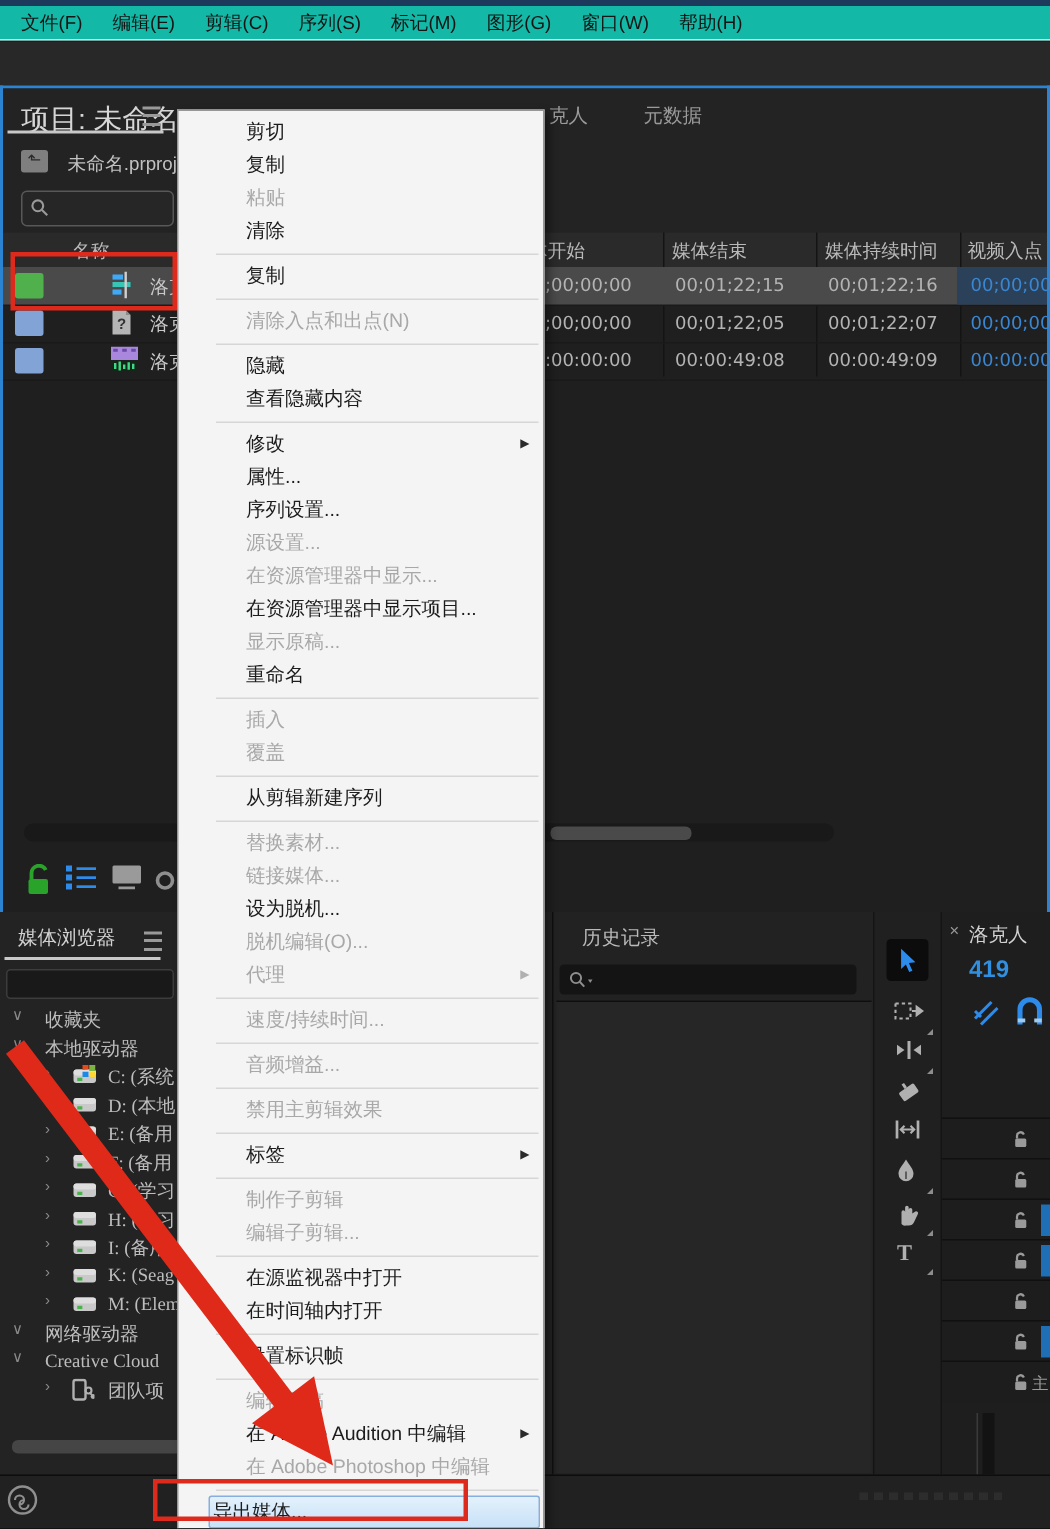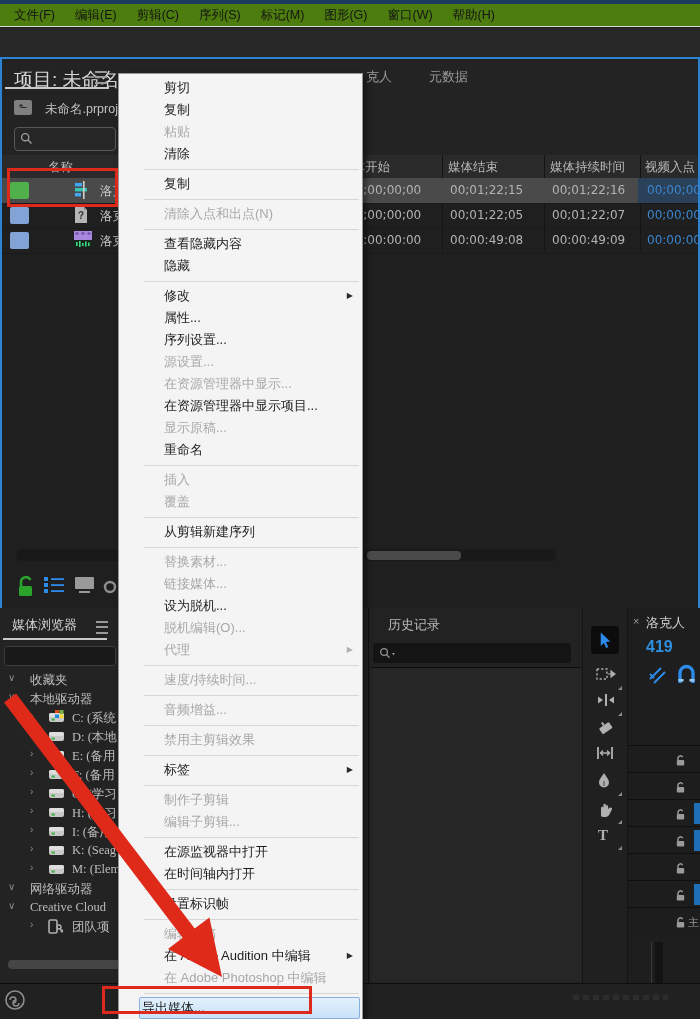--- a/index.html
+++ b/index.html
@@ -1,21 +1,21 @@
 <!DOCTYPE html>
 <html><head>
 <meta charset="utf-8">
 <style>
   html,body{margin:0;padding:0;background:#000;}
   #app{position:relative;width:700px;height:1019px;overflow:hidden;background:#1f1f1f;
        font-family:"Liberation Sans","DejaVu Sans",sans-serif;-webkit-font-smoothing:antialiased;}
   .abs{position:absolute;}
   
   #top-strip{left:0;top:0;width:700px;height:4px;background:#1d3a5c;}
-  #menubar{left:0;top:4px;width:700px;height:23px;background:#4d7c0f;border-bottom:1px solid #d9d9d9;
+  #menubar{left:0;top:4px;width:700px;height:23px;background:#14b8a6;border-bottom:1px solid #d9d9d9;
            display:flex;align-items:center;padding-left:4px;box-sizing:border-box;}
   .mb-item{padding:0 10px;font-size:12.5px;color:#141414;line-height:22px;}
   #workspace-bar{left:0;top:28px;width:700px;height:29px;background:#282828;}
   #drag-dots{left:6px;top:34px;width:6px;height:20px;
              background-image:radial-gradient(#565656 1px,transparent 1.2px);background-size:4px 4px;}
   #workspace-tab{right:27px;top:36px;font-size:13px;color:#9c9c9c;letter-spacing:2px;}
   
   .focus-line{background:#2b83d2;}
   
   #project-panel{left:2px;top:59px;width:696px;height:547px;background:#232323;}
@@ -480,22 +480,22 @@
   <div class="abs" id="context-menu">
       <div class="mi"><span>剪切</span></div>
       <div class="mi"><span>复制</span></div>
       <div class="mi dis"><span>粘贴</span></div>
       <div class="mi"><span>清除</span></div>
       <div class="msep"></div>
       <div class="mi"><span>复制</span></div>
       <div class="msep"></div>
       <div class="mi dis"><span>清除入点和出点(N)</span></div>
       <div class="msep"></div>
+      <div class="mi"><span>隐藏</span></div>
       <div class="mi"><span>查看隐藏内容</span></div>
-      <div class="mi"><span>隐藏</span></div>
       <div class="msep"></div>
       <div class="mi"><span>修改</span><span class="sub">▶</span></div>
       <div class="mi"><span>属性...</span></div>
       <div class="mi"><span>序列设置...</span></div>
       <div class="mi dis"><span>源设置...</span></div>
       <div class="mi dis"><span>在资源管理器中显示...</span></div>
       <div class="mi"><span>在资源管理器中显示项目...</span></div>
       <div class="mi dis"><span>显示原稿...</span></div>
       <div class="mi"><span>重命名</span></div>
       <div class="msep"></div>

